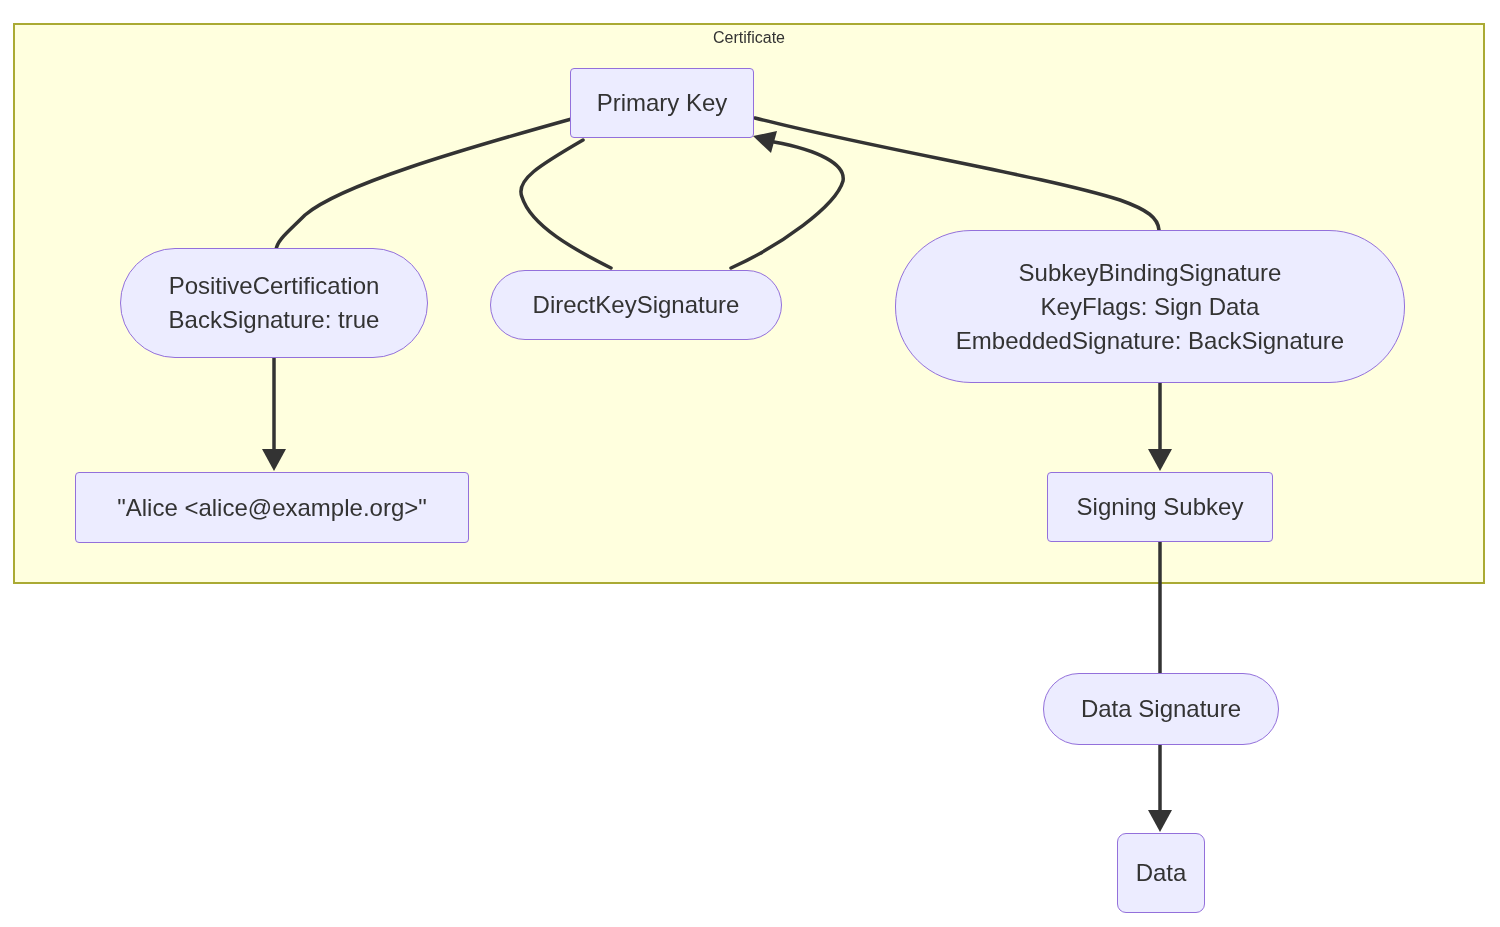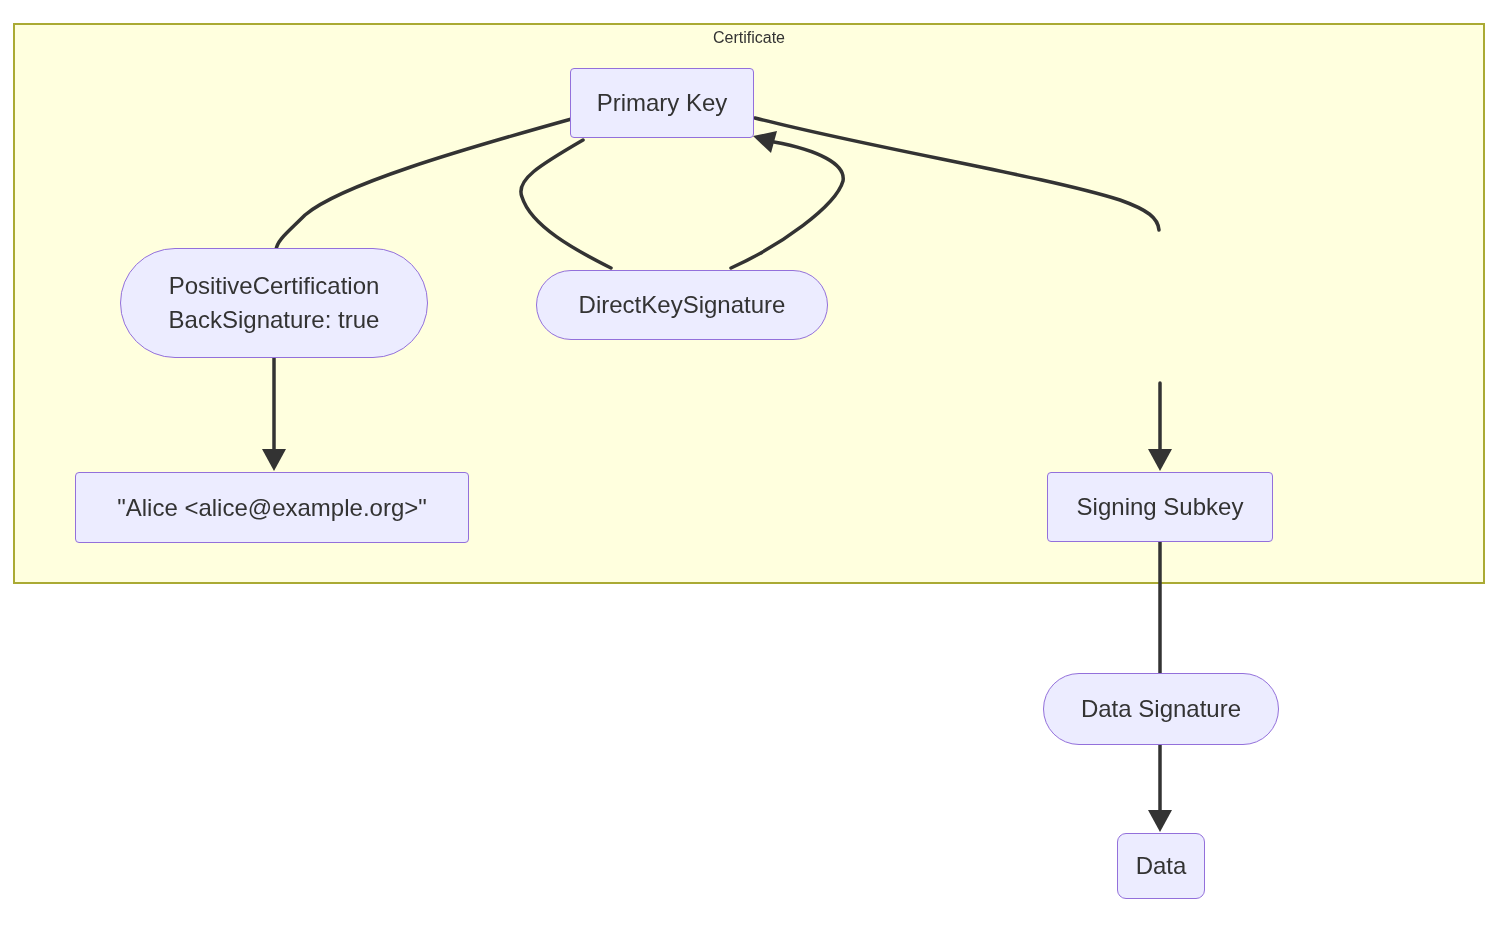--- a/index.html
+++ b/index.html
@@ -72,26 +72,26 @@
     text-align:center;
     white-space:nowrap;
   }
   .node.rect{ border-radius:4px; }
   .node.rounded{ border-radius:9px; }
   .node.stadium-lg{ border-radius:76px; }
   .node.stadium{ border-radius:36px; }
 
   #node-primary-key        { left:570px;  top:68px;  width:184px; height:70px; }
   #node-positive-cert      { left:120px;  top:248px; width:308px; height:110px; border-radius:55px; }
-  #node-direct-key-sig     { left:536px;  top:270px; width:292px; height:70px; }
+  #node-direct-key-sig     { left:490px;  top:270px; width:292px; height:70px; }
   #node-subkey-binding-sig { left:895px;  top:230px; width:510px; height:153px; }
   #node-user-id            { left:75px;   top:472px; width:394px; height:71px; }
   #node-signing-subkey     { left:1047px; top:472px; width:226px; height:70px;justify-content:center; }
   #node-data-signature     { left:1043px; top:673px; width:236px; height:72px;justify-content:center; }
-  #node-data               { left:1117px; top:833px; width:88px;  height:66px; }
+  #node-data               { left:1117px; top:833px; width:88px;  height:80px; }
 </style>
 </head>
 <body>
 
 <div id="page">
 
   <div class="cluster">
     <div class="cluster-title">Certificate</div>
   </div>
 
@@ -124,20 +124,25 @@
 
   <div class="node" id="node-positive-cert">
     <span>PositiveCertification</span>
     <span>BackSignature: true</span>
   </div>
 
   <div class="node stadium" id="node-direct-key-sig">
     <span>DirectKeySignature</span>
   </div>
 
+  <div class="node stadium-lg" id="node-subkey-binding-sig">
+    <span>SubkeyBindingSignature</span>
+    <span>KeyFlags: Sign Data</span>
+    <span>EmbeddedSignature: BackSignature</span>
+  </div>
 
   <div class="node rect" id="node-user-id">
     <span>"Alice &lt;alice@example.org&gt;"</span>
   </div>
 
   <div class="node rect" id="node-signing-subkey">
     <span>Signing Subkey</span>
   </div>
 
   <div class="node stadium" id="node-data-signature">

